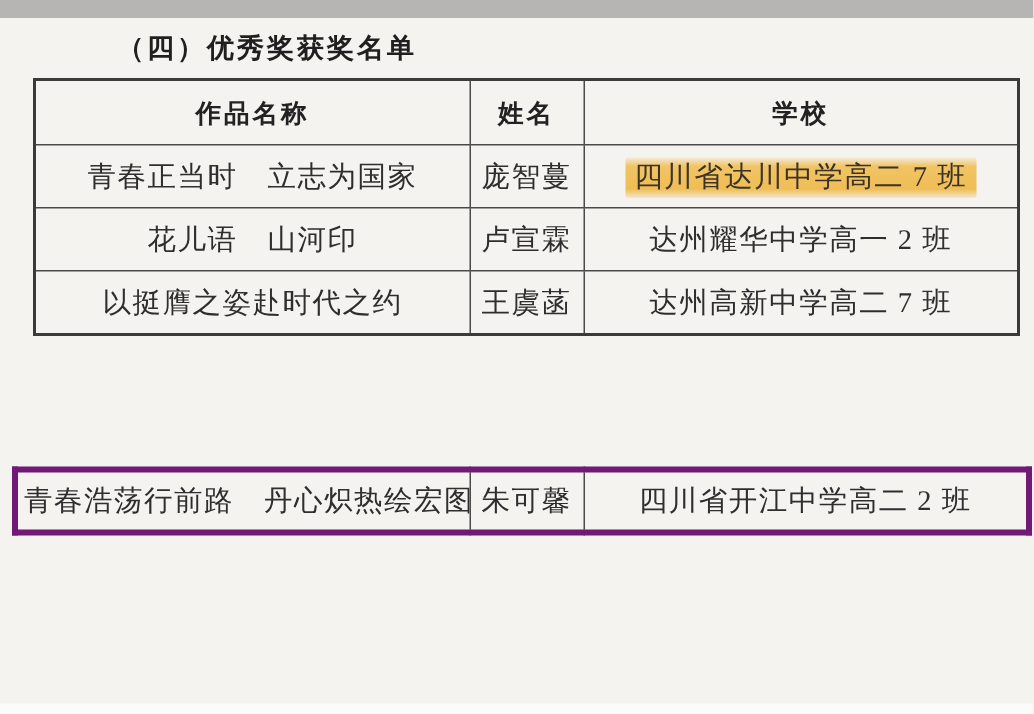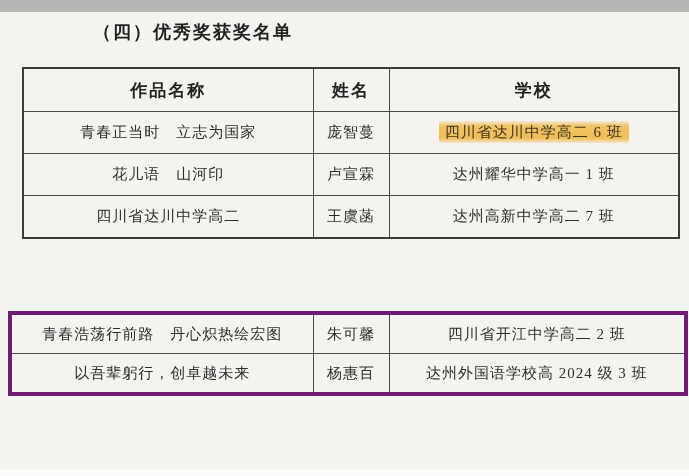--- a/index.html
+++ b/index.html
@@ -7,30 +7,30 @@
     width:689px;height:476px;overflow:hidden;position:relative;
     background:#f4f3f0;
     font-family:"Liberation Serif","DejaVu Serif",serif;
     color:#2b2b2b;
   }
   .top-strip{
     position:absolute;left:0;top:0;width:689px;height:12px;
     background:#b6b5b3;
   }
   .doc-title{
-    position:absolute;left:93px;top:20px;
+    position:absolute;left:78px;top:20px;
     font-size:18px;font-weight:700;letter-spacing:2px;color:#1f1f1f;
   }
   table{border-collapse:collapse;table-layout:fixed;position:absolute;}
-  .tbl-1{left:22px;top:67px;width:656px;}
+  .tbl-1{left:22px;top:52px;width:656px;}
   .tbl-2{left:8px;top:311px;width:676px;}
   .tbl-1 th,.tbl-1 td,.tbl-2 td{
     border:1px solid #4a4a4a;
     text-align:center;vertical-align:middle;
-    font-size:15px;color:#2e2e2e;
+    font-size:19px;color:#2e2e2e;
     padding:0 4px;letter-spacing:1px;
     overflow:hidden;white-space:nowrap;
   }
   .tbl-1{border:2px solid #3a3a3a;}
   .tbl-2{border:4px solid #701a75;}
   .tbl-1 th{font-size:17px;font-weight:700;color:#222;height:42px;letter-spacing:2px;}
   .tbl-1 td{height:41px;}
   .tbl-2 td{height:38px;}
   .hl{
     background:linear-gradient(to bottom,
@@ -57,48 +57,43 @@
     </colgroup>
   <tbody>
       <tr>
     <th>作品名称</th>
     <th>姓名</th>
     <th>学校</th>
   </tr>
   <tr>
     <td>青春正当时　立志为国家</td>
     <td>庞智蔓</td>
-    <td><span class="hl">四川省达川中学高二 6 班</span></td>
+    <td><span class="hl">四川省达川中学高二 7 班</span></td>
   </tr>
   <tr>
     <td>花儿语　山河印</td>
     <td>卢宣霖</td>
-    <td><span>达州耀华中学高一 1 班</span></td>
+    <td><span>达州耀华中学高一 2 班</span></td>
   </tr>
   <tr>
-    <td>四川省达川中学高二</td>
+    <td>以挺膺之姿赴时代之约</td>
     <td>王虞菡</td>
     <td><span>达州高新中学高二 7 班</span></td>
   </tr>
 </tbody>
   </table>
 
 <table class="tbl-2">
   <colgroup>
       <col style="width:303px">
       <col style="width:76px">
       <col style="width:297px">
     </colgroup>
   <tbody>
       <tr>
     <td>青春浩荡行前路　丹心炽热绘宏图</td>
     <td>朱可馨</td>
     <td><span>四川省开江中学高二 2 班</span></td>
   </tr>
-  <tr>
-    <td>以吾辈躬行，创卓越未来</td>
-    <td>杨惠百</td>
-    <td><span>达州外国语学校高 2024 级 3 班</span></td>
-  </tr>
 </tbody>
   </table>
 
 <div class="bottom-gap"></div>
 
 </body></html>

